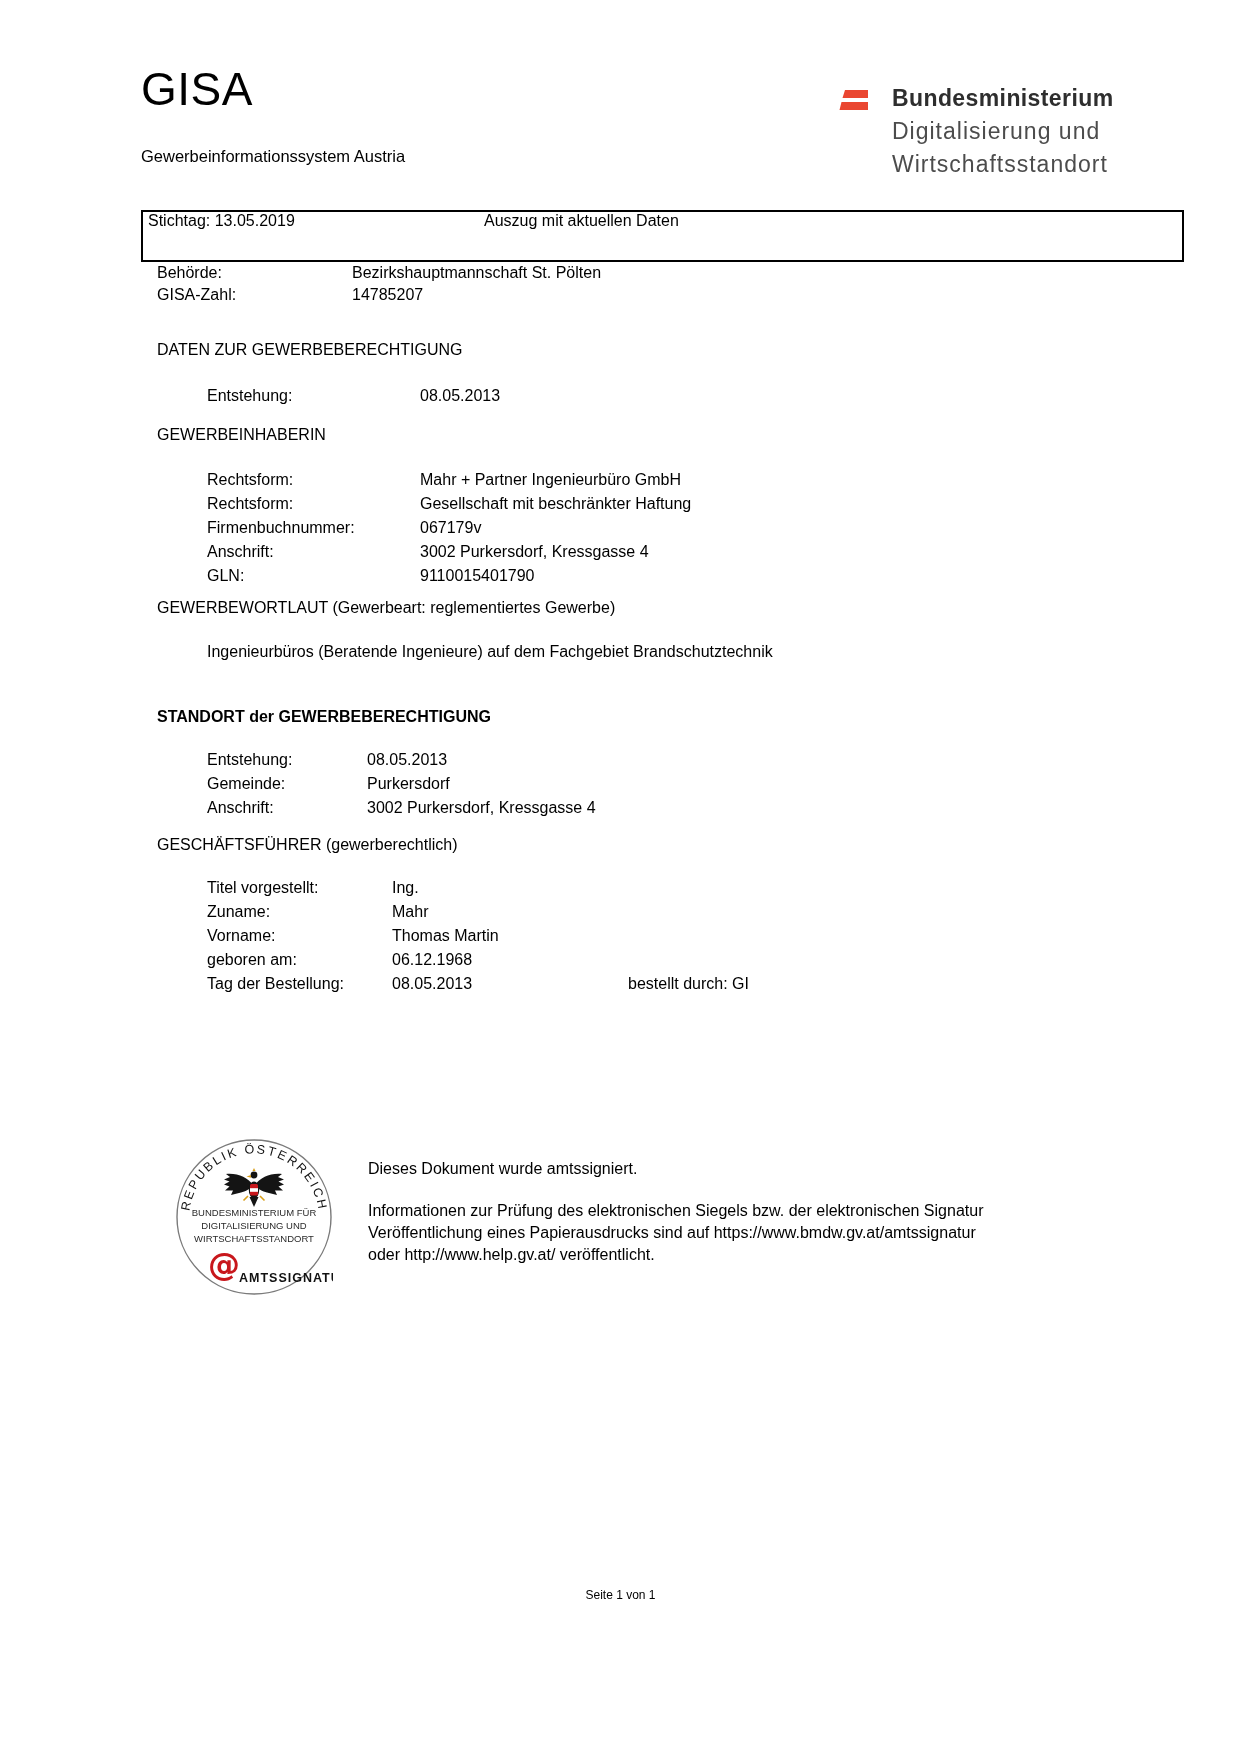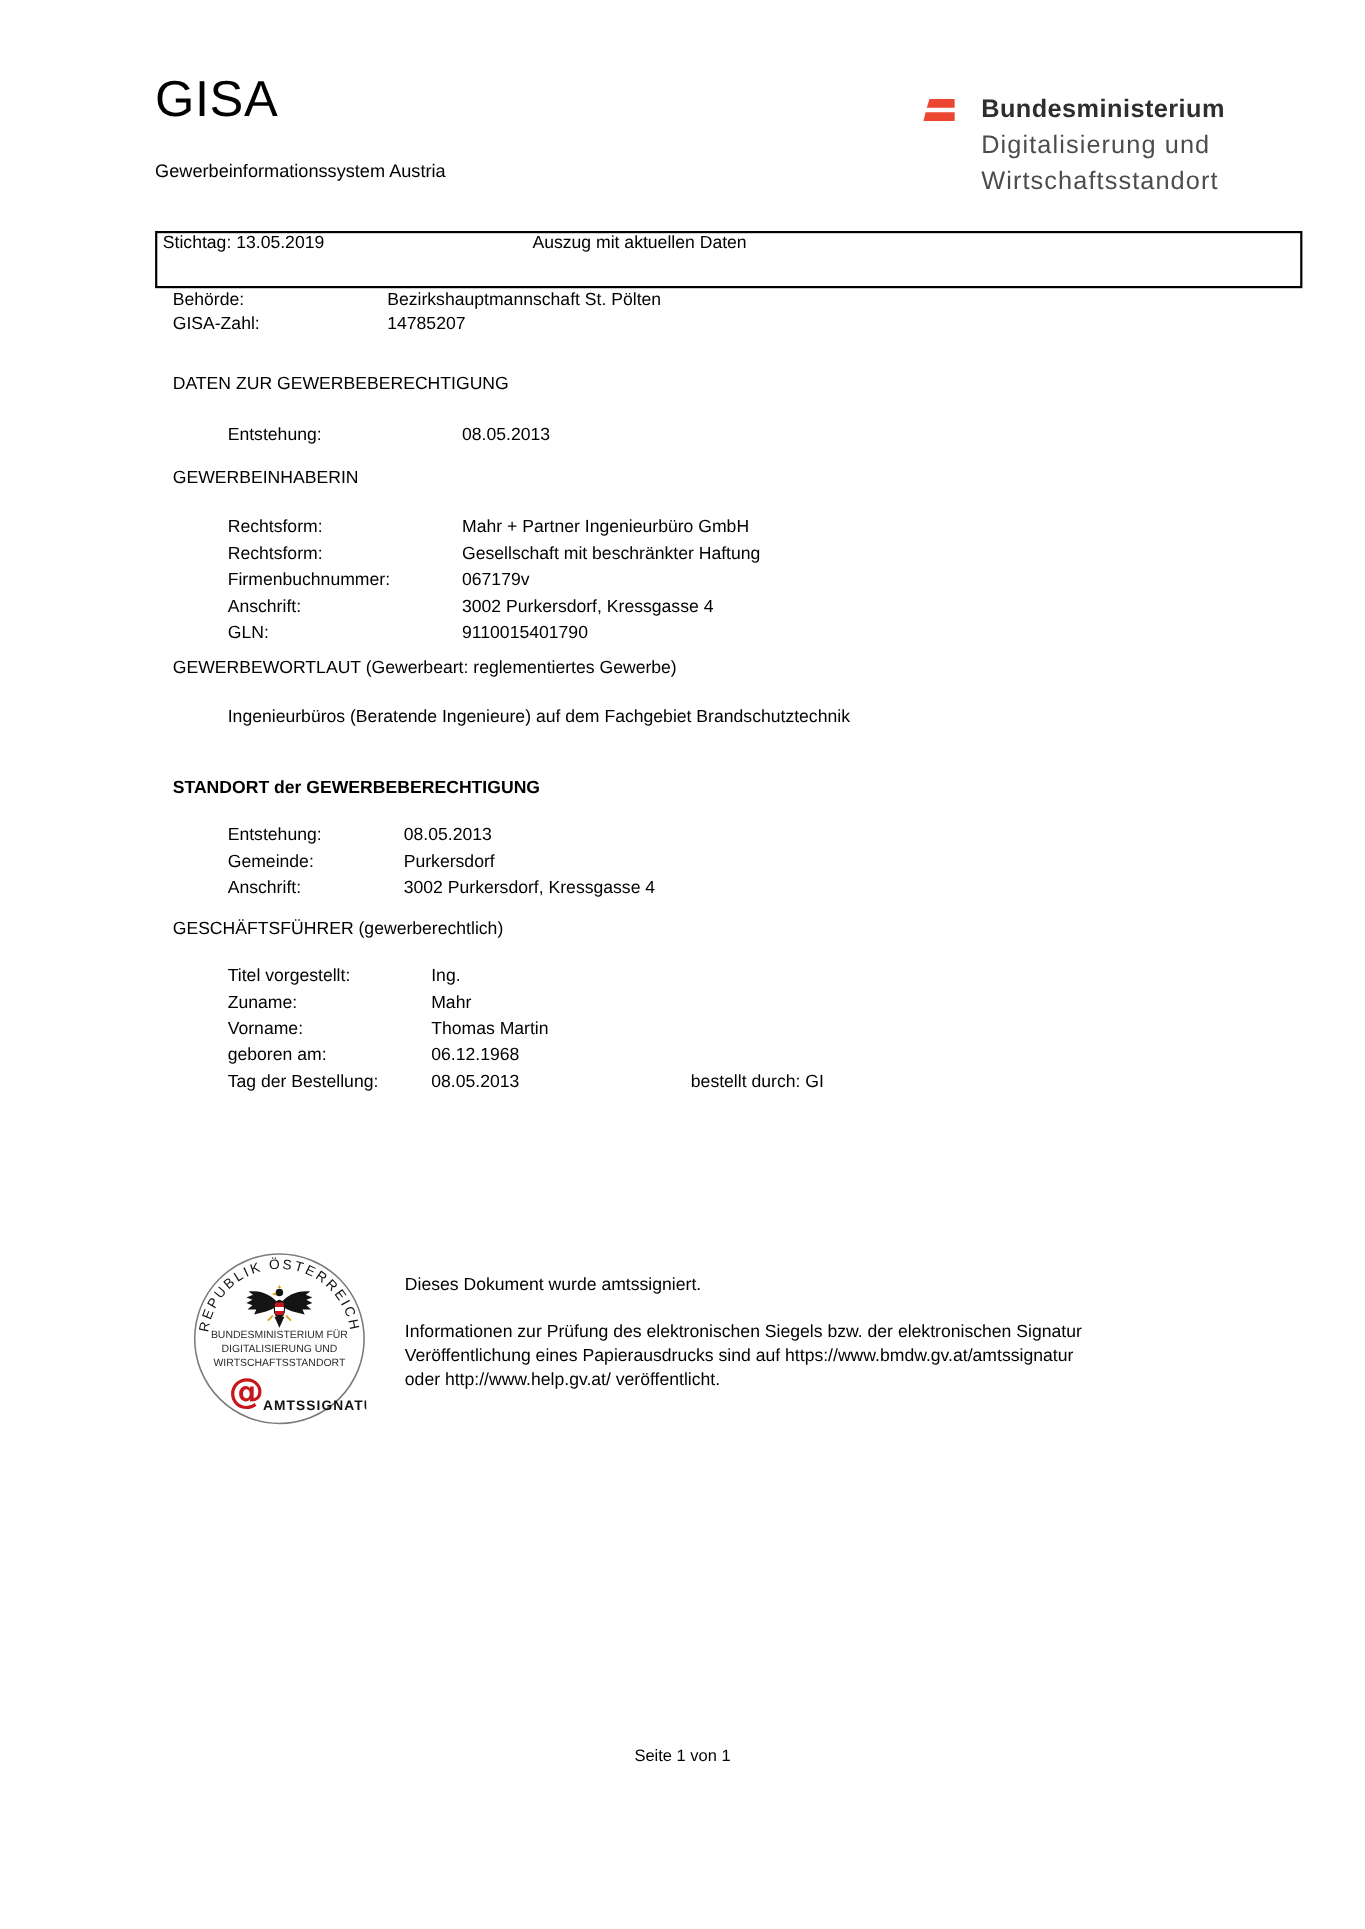--- a/index.html
+++ b/index.html
@@ -52,21 +52,21 @@
   .h-standort{top:708px;font-weight:bold;}
   .h-gf{top:836px;}
   .wortlaut-text{left:207px;top:643px;font-size:16px;white-space:nowrap;}
 
   
   .seal{left:175px;top:1138px;width:158px;height:158px;}
   .sig-line1{left:368px;top:1160px;font-size:16px;}
   .sig-para{left:368px;top:1200px;font-size:16px;line-height:21.8px;}
   .sig-para div{white-space:nowrap;}
 
-  .footer{left:0;top:1588px;width:100%;text-align:center;font-size:15px;}
+  .footer{left:0;top:1588px;width:100%;text-align:center;font-size:12px;}
 </style>
 </head>
 <body>
 
 <div class="page">
 
   <div class="abs gisa-title">GISA</div>
   <div class="abs gisa-sub">Gewerbeinformationssystem Austria</div>
 
   <div class="abs bm-logo">

